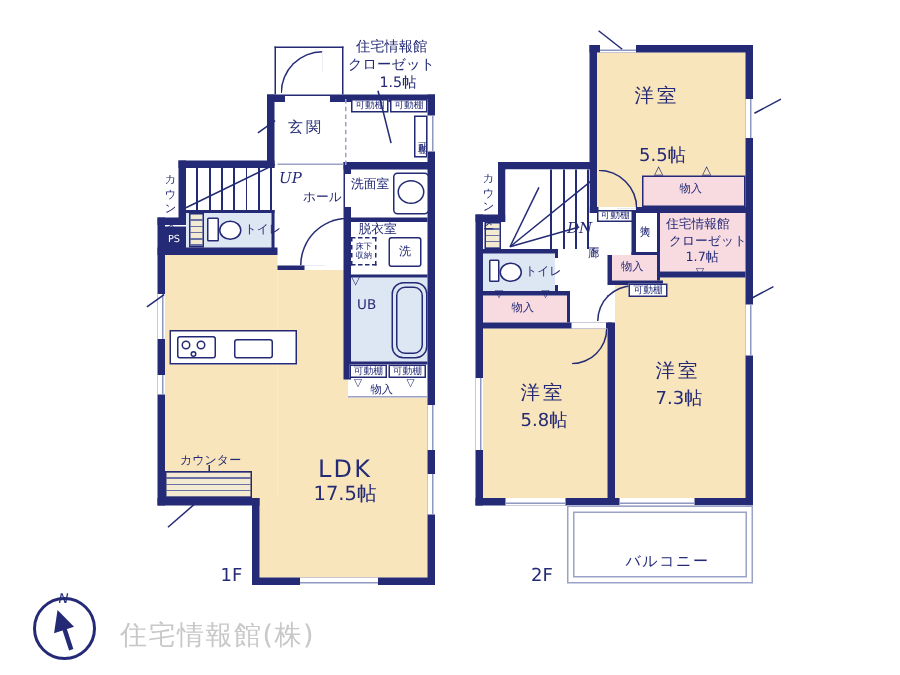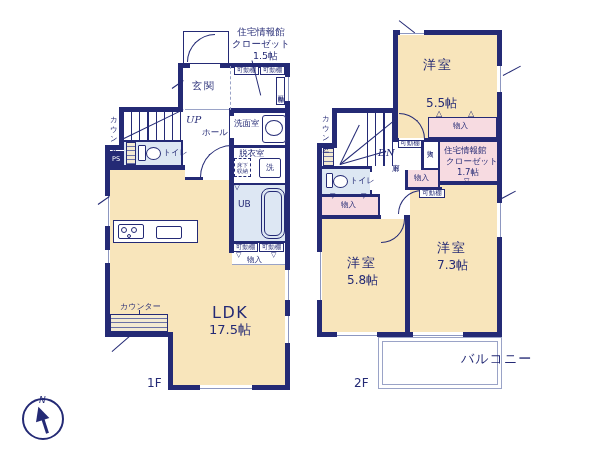--- a/index.html
+++ b/index.html
@@ -249,23 +249,24 @@
   <div class="lbl" style="left:457px;top:168px;font-size:8.5px;">1.7帖</div>
   <div class="lbl" style="left:347px;top:256px;font-size:13px;letter-spacing:2px;">洋室</div>
   <div class="lbl" style="left:347px;top:274px;font-size:12px;">5.8帖</div>
   <div class="lbl" style="left:437px;top:241px;font-size:13px;letter-spacing:2px;">洋室</div>
   <div class="lbl" style="left:437px;top:259px;font-size:12px;">7.3帖</div>
   <div class="lbl" style="left:354px;top:377px;font-size:12px;">2F</div>
 
   <div class="abs" style="left:378px;top:337px;width:124px;height:52px;border:1.5px solid var(--lite);box-sizing:border-box;background:#fff;">
     <div class="abs" style="left:3px;top:3px;right:3px;bottom:3px;border:1px solid var(--lite);"></div>
   </div>
-  <div class="lbl" style="left:417px;top:352px;font-size:13px;letter-spacing:1px;margin-left:44px;">バルコニー</div>
+  <div class="lbl" style="left:417px;top:369px;font-size:10px;letter-spacing:1px;">バルコニー</div>
 
   <div class="abs" style="left:22px;top:398px;width:42px;height:42px;border:2px solid var(--wall);border-radius:50%;box-sizing:border-box;">
     <div class="lbl" style="left:15px;top:-4px;font-size:9px;font-style:italic;">N</div>
     <div class="abs" style="left:10px;top:6px;width:18px;height:30px;transform:rotate(-18deg);">
       <div class="abs" style="left:2px;top:0;width:0;height:0;border-left:7px solid transparent;border-right:7px solid transparent;border-bottom:14px solid var(--wall);"></div>
       <div class="abs" style="left:8px;top:12px;width:2.5px;height:16px;background:var(--wall);"></div>
     </div>
   </div>
+  <div class="lbl" style="left:80px;top:414px;font-size:18px;color:#c8c8c8;letter-spacing:1px;">住宅情報館(株)</div>
 
 </div>
 
 </body></html>

